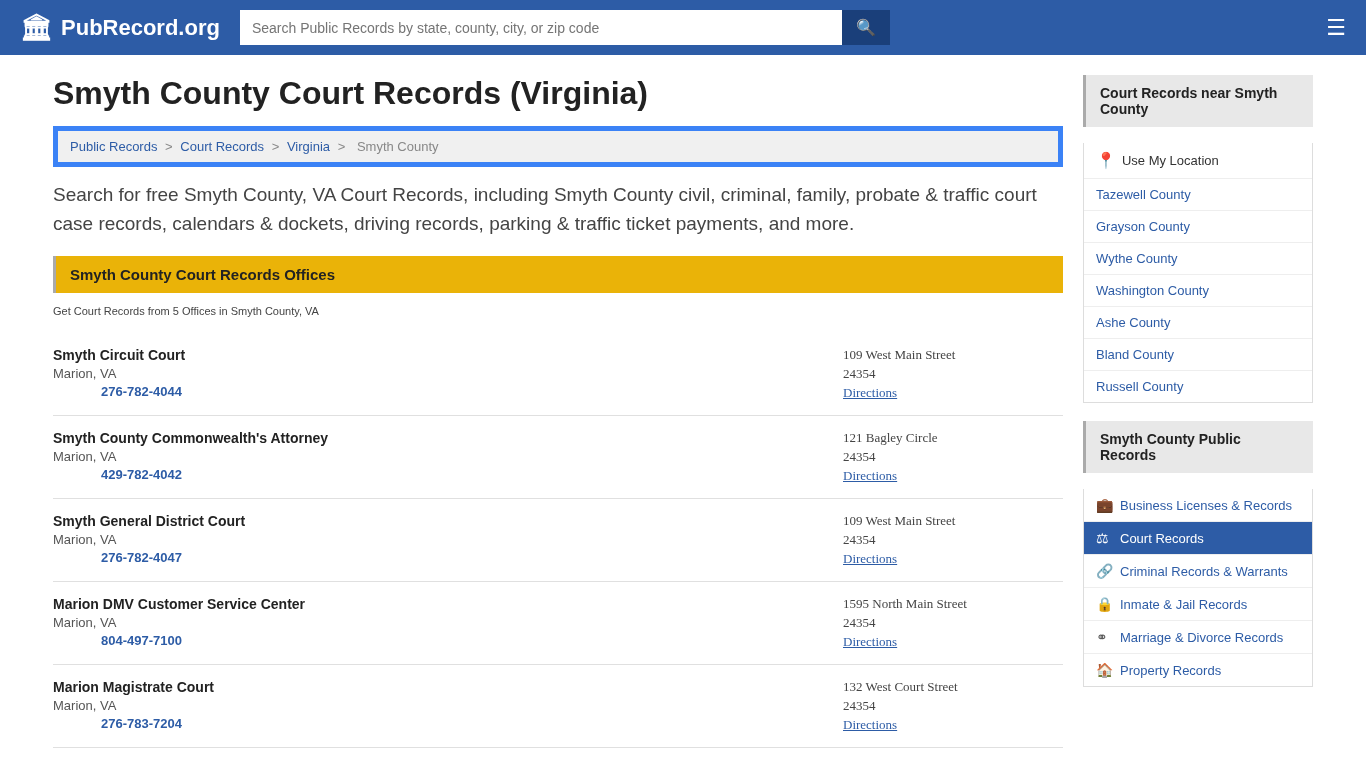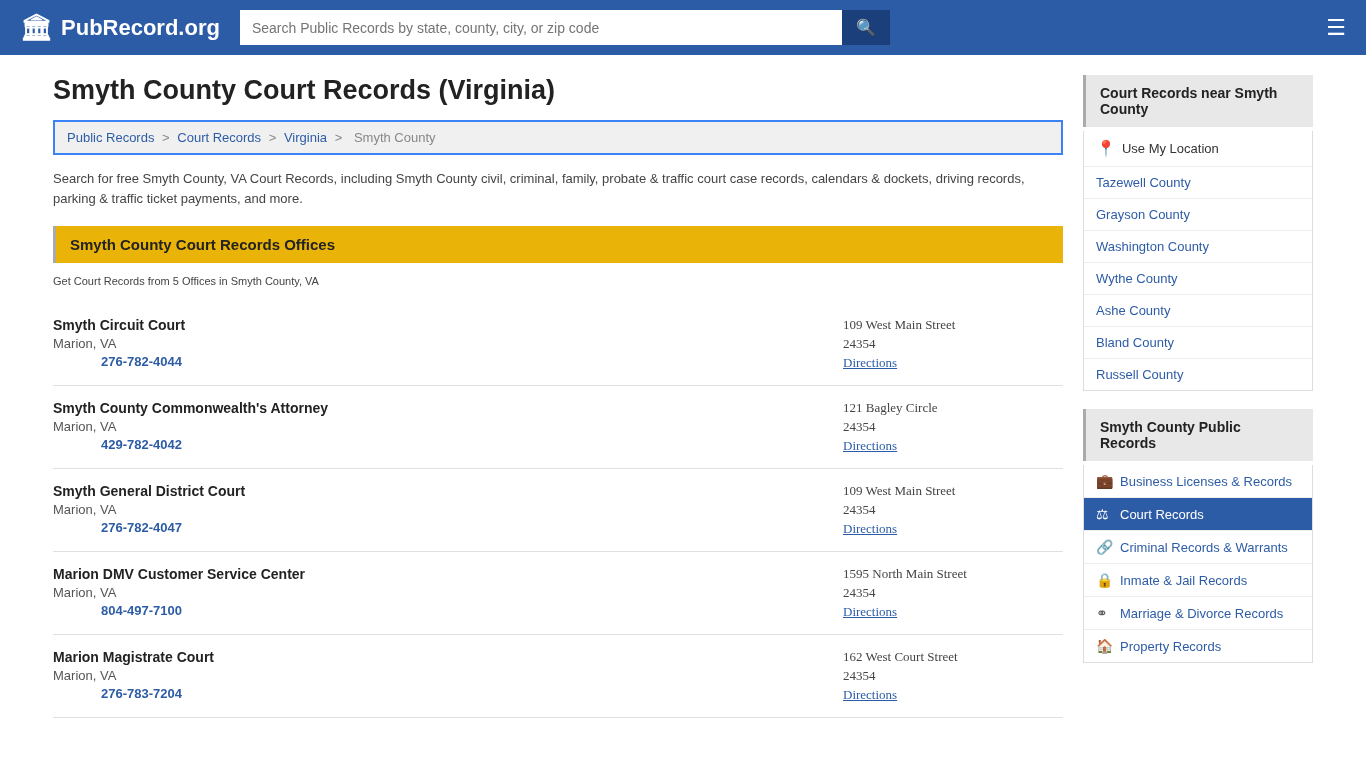--- a/index.html
+++ b/index.html
@@ -63,43 +63,43 @@
       padding: 20px 20px;
       display: flex;
       gap: 20px;
     }
 
     
     .content {
       flex: 1;
     }
     .page-title {
-      font-size: 27px;
+      font-size: 32px;
       font-weight: bold;
       color: #222;
       margin-bottom: 14px;
     }
     .breadcrumb {
       background: #f0f0f0;
       padding: 8px 12px;
       font-size: 13px;
       color: #555;
       margin-bottom: 14px;
-      border: 2px solid #3b82f6;
+      border: 5px solid #3b82f6;
     }
     .breadcrumb a {
       color: #2d5ca6;
       text-decoration: none;
     }
     .breadcrumb span {
       margin: 0 4px;
       color: #888;
     }
     .description {
-      font-size: 13px;
+      font-size: 19px;
       color: #444;
       margin-bottom: 18px;
       line-height: 1.5;
     }
 
     
     .section-header {
       background: #eab308;
       padding: 10px 14px;
       font-size: 15px;
@@ -163,21 +163,21 @@
     .sidebar {
       width: 230px;
       flex-shrink: 0;
     }
     .sidebar-section-title {
       background: #e8e8e8;
       padding: 10px 14px;
       font-size: 14px;
       font-weight: bold;
       color: #222;
-      margin-bottom: 4px;
+      margin-bottom: 16px;
       border-left: 3px solid #aaa;
     }
     .sidebar-list {
       list-style: none;
       border: 1px solid #ddd;
       border-top: none;
       margin-bottom: 18px;
     }
     .sidebar-list li {
       padding: 8px 12px;
@@ -301,42 +301,42 @@
       <a class="directions-link" href="#">Directions</a>
     </div>
   </div>
         <div class="office-entry">
     <div class="office-left">
       <div class="office-name">Marion Magistrate Court</div>
       <div class="office-city">Marion, VA</div>
       <div class="office-phone">276-783-7204</div>
     </div>
     <div class="office-right">
-      <div class="office-address">162 West Court Street</div>
+      <div class="office-address">132 West Court Street</div>
       <div class="office-zip">24354</div>
       <a class="directions-link" href="#">Directions</a>
     </div>
   </div>
       </div>
 
   </div>
 
   <aside class="sidebar">
 
     <div class="sidebar-section-title">Court Records near Smyth County</div>
     <ul class="sidebar-list">
       <li class="use-location">
         <span class="dot-icon">📍</span>
         <span>Use My Location</span>
       </li>
 
     <li>Tazewell County</li>
         <li>Grayson County</li>
+        <li>Wythe County</li>
         <li>Washington County</li>
-        <li>Wythe County</li>
         <li>Ashe County</li>
         <li>Bland County</li>
         <li>Russell County</li>
       </ul>
 
     <div class="sidebar-section-title">Smyth County Public Records</div>
     <ul class="sidebar-list">
 
     <li>
           <span class="record-icon">💼</span>

